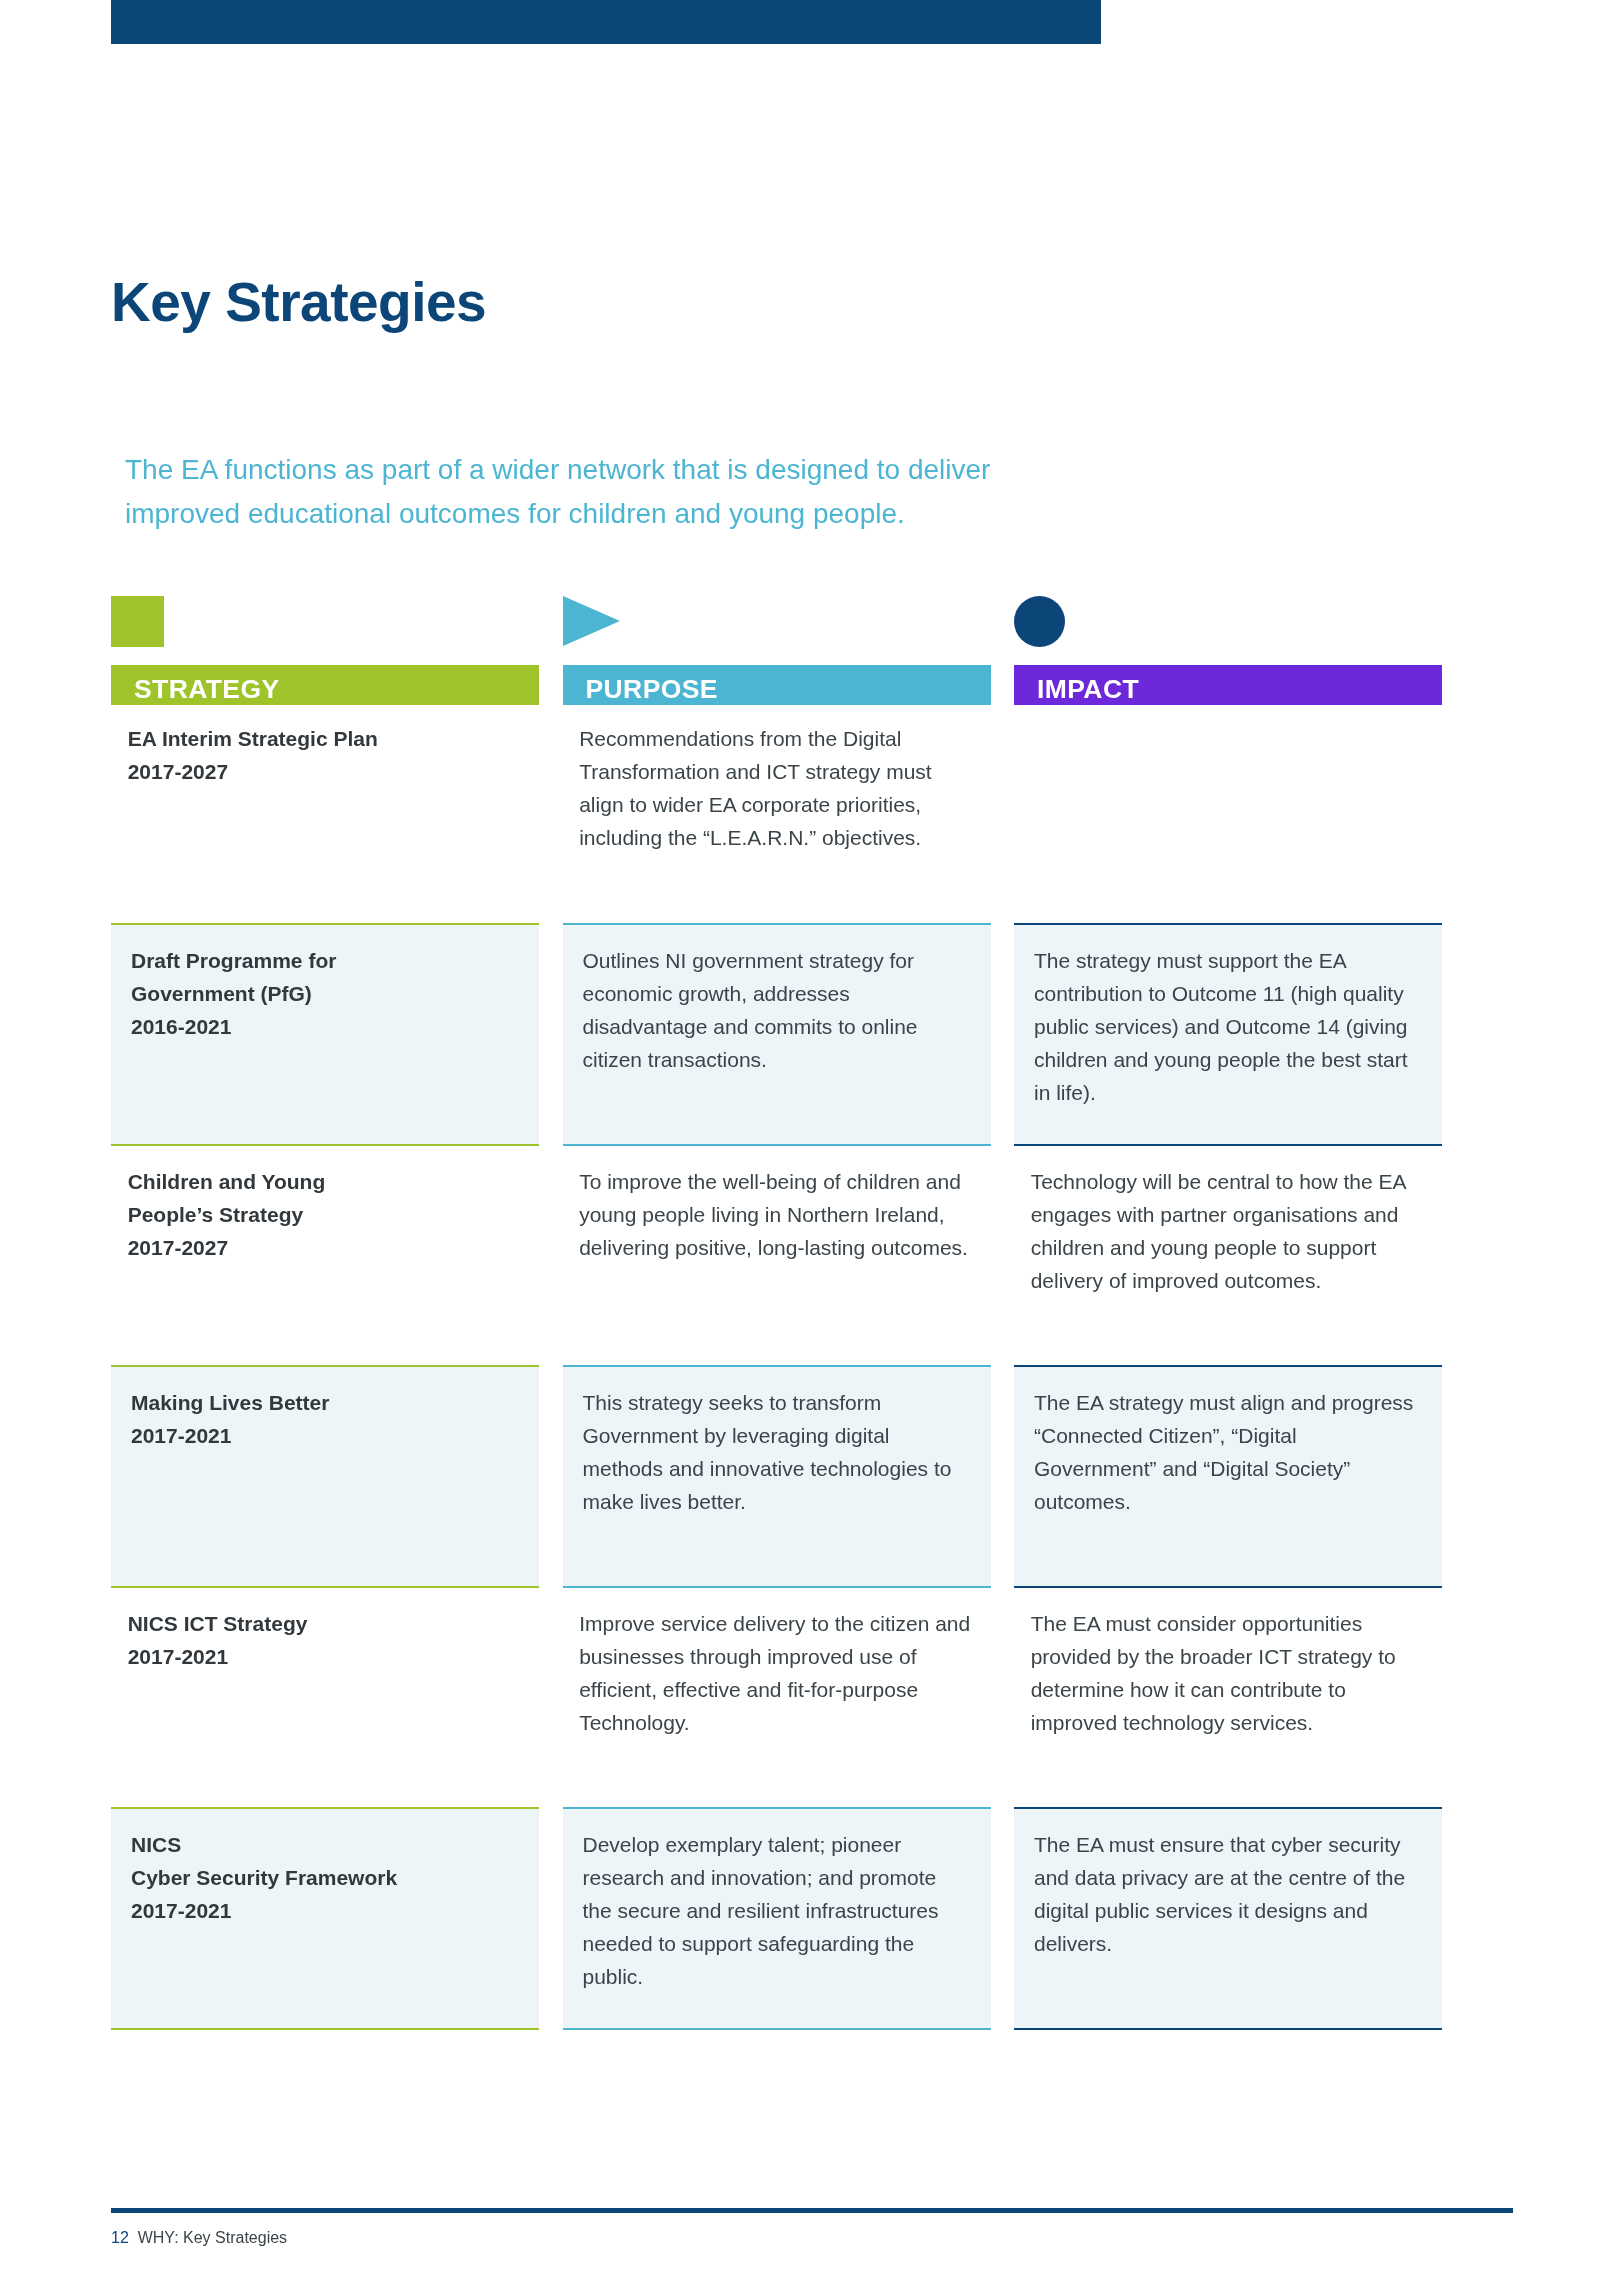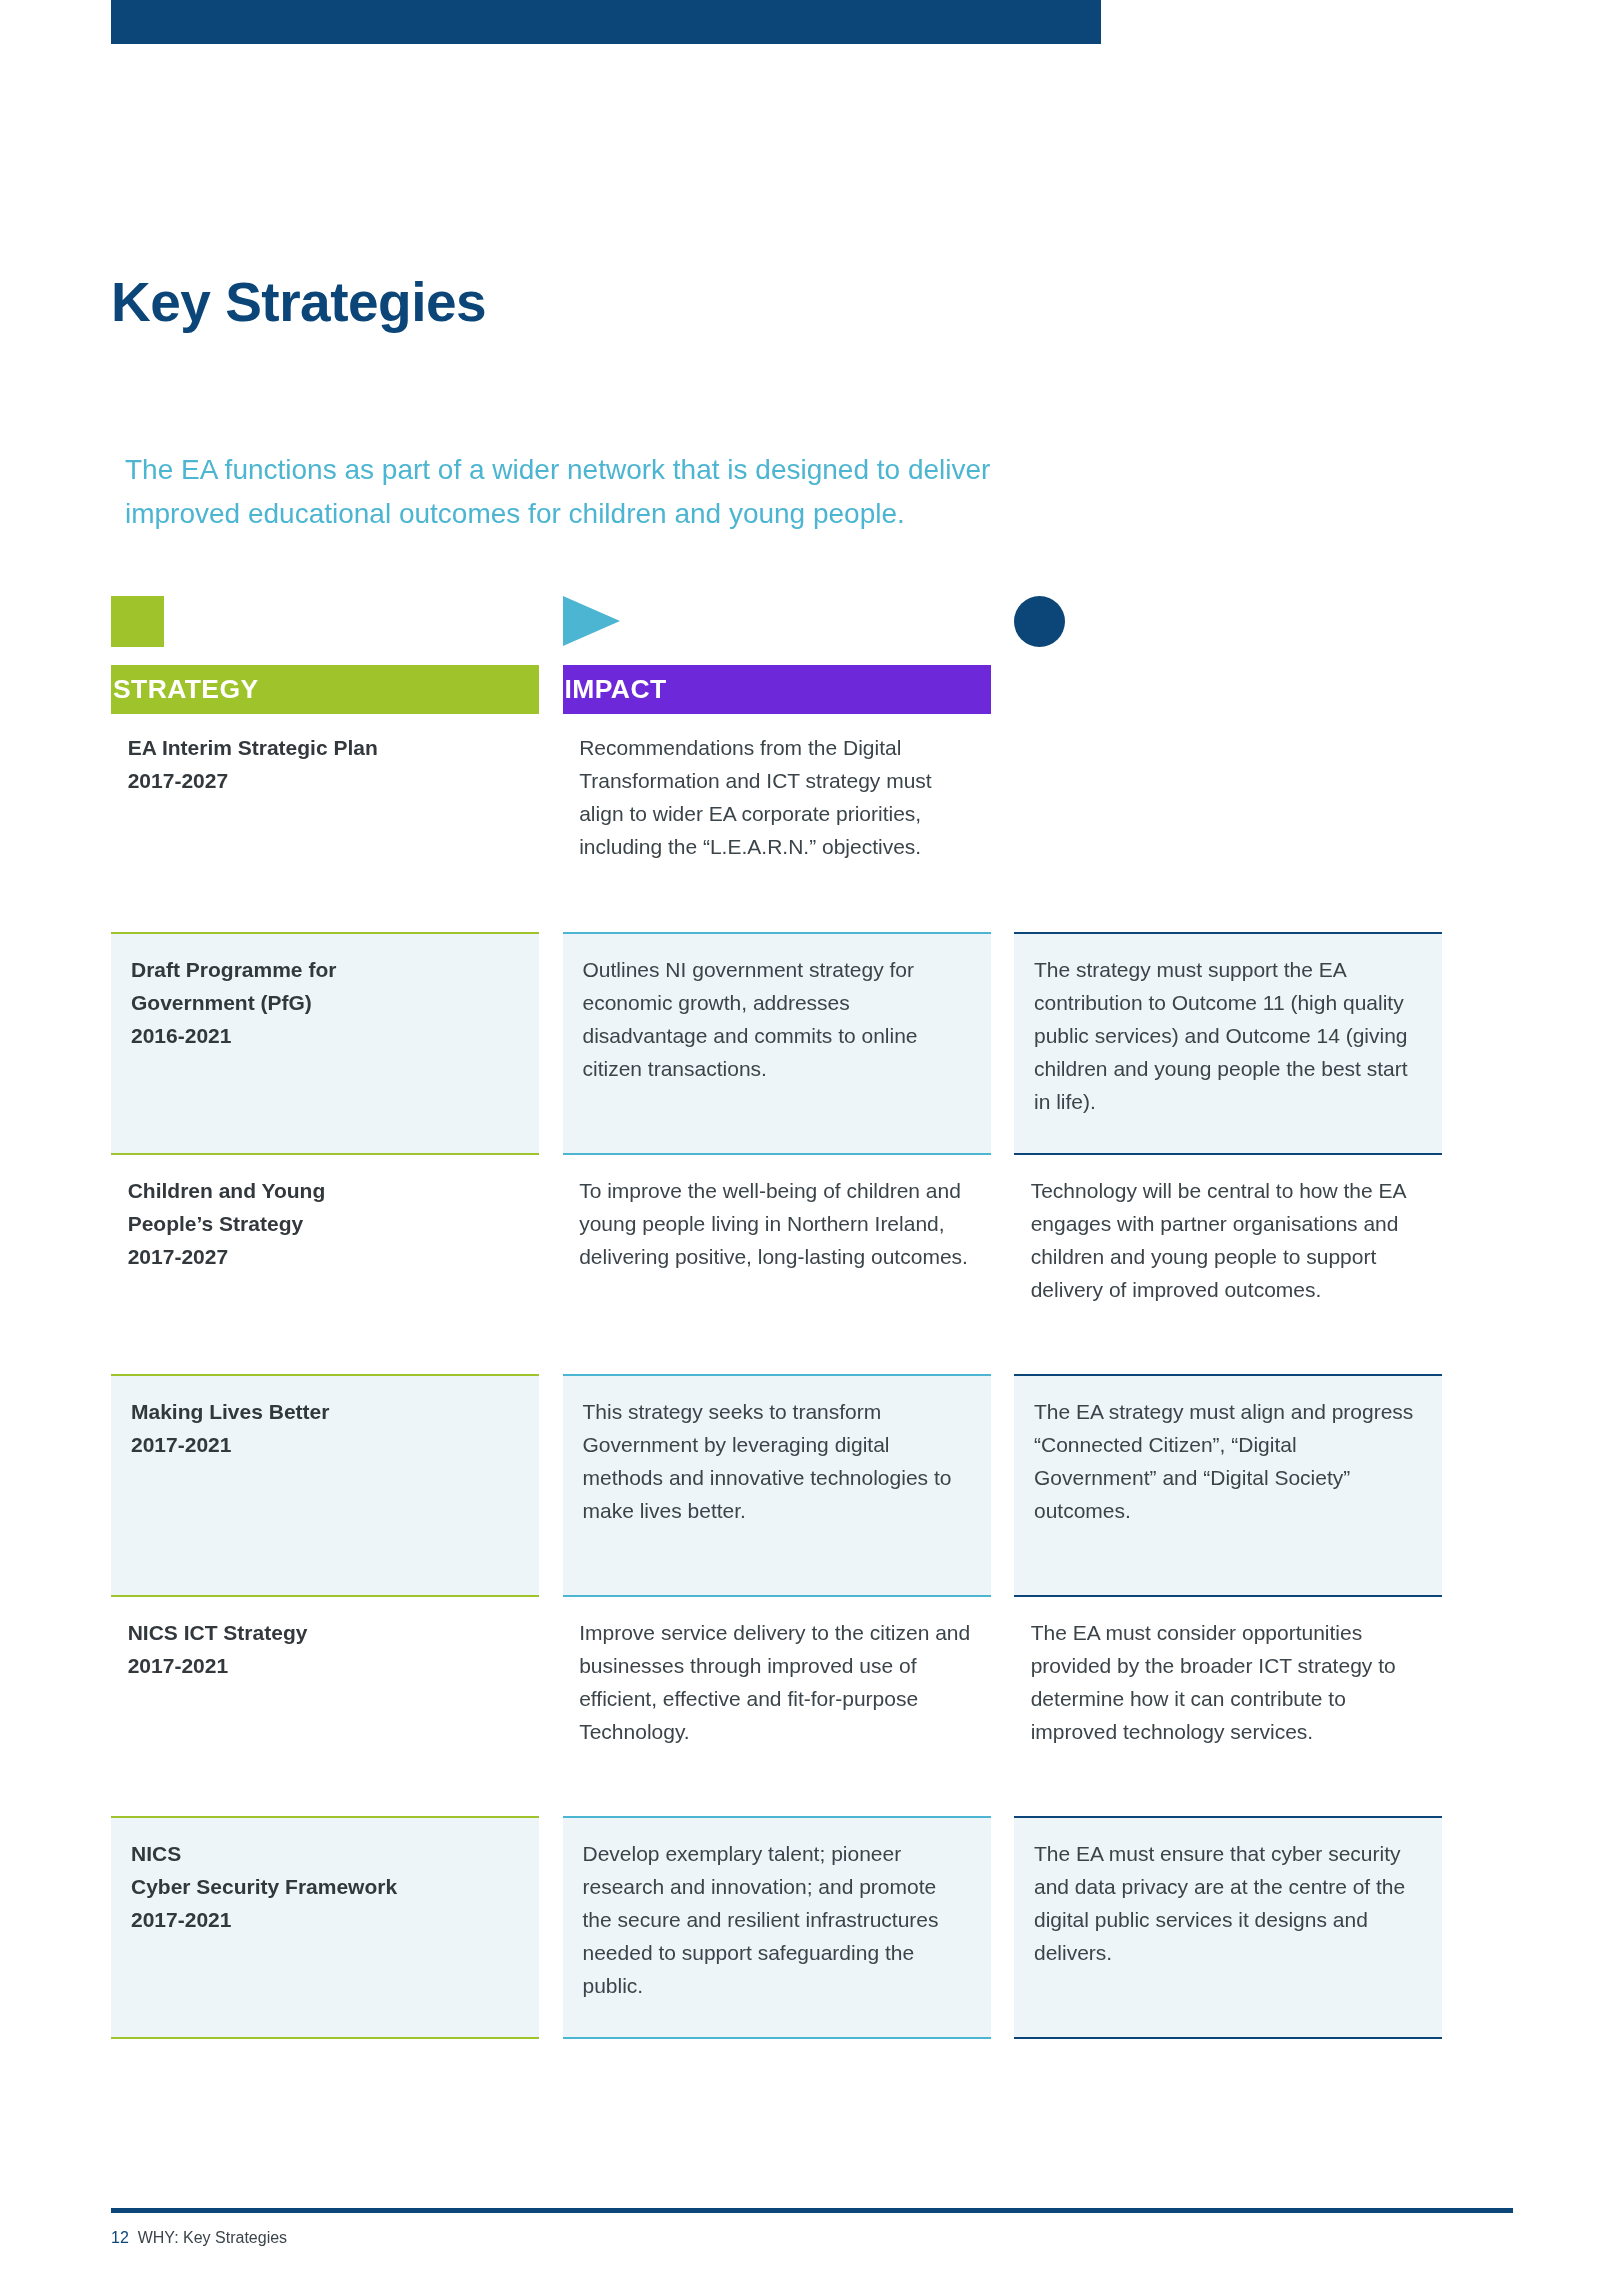--- a/index.html
+++ b/index.html
@@ -90,23 +90,23 @@
     background: #0c4678;
   }
 
   .icon-gap { height: 17.6px; }
 
   
   .header-row {
     display: flex;
   }
   .hdr {
-    height: 49px;
+    height: 40px;
     line-height: 49px;
-    padding-left: 2px;
+    padding-left: 23px;
     box-sizing: border-box;
     color: #ffffff;
     font-size: 26.5px;
     font-weight: bold;
     letter-spacing: 0.4px;
   }
   .hdr-strategy { background: #9fc42b; }
   .hdr-purpose  { background: #4cb5d2; }
   .hdr-impact   { background: #6d28d9; }
 
@@ -192,20 +192,21 @@
     </div>
     <div class="col">
       <div class="icon-circle"></div>
     </div>
   </div>
 
   <div class="icon-gap"></div>
 
   <div class="header-row">
     <div class="col hdr hdr-strategy">STRATEGY</div>
+    <div class="col hdr hdr-purpose">PURPOSE</div>
     <div class="col hdr hdr-impact">IMPACT</div>
   </div>
 
   <div class="data-row first row-h-1">
     <div class="cell strategy">EA Interim Strategic Plan<br>2017-2027</div>
     <div class="cell impact">Recommendations from the Digital Transformation and ICT strategy must align to wider EA corporate priorities, including the “L.E.A.R.N.” objectives.</div>
   </div>
 
   <div class="data-row shaded row-h-2">
     <div class="cell strategy">Draft Programme for<br>Government (PfG)<br>2016-2021</div>

